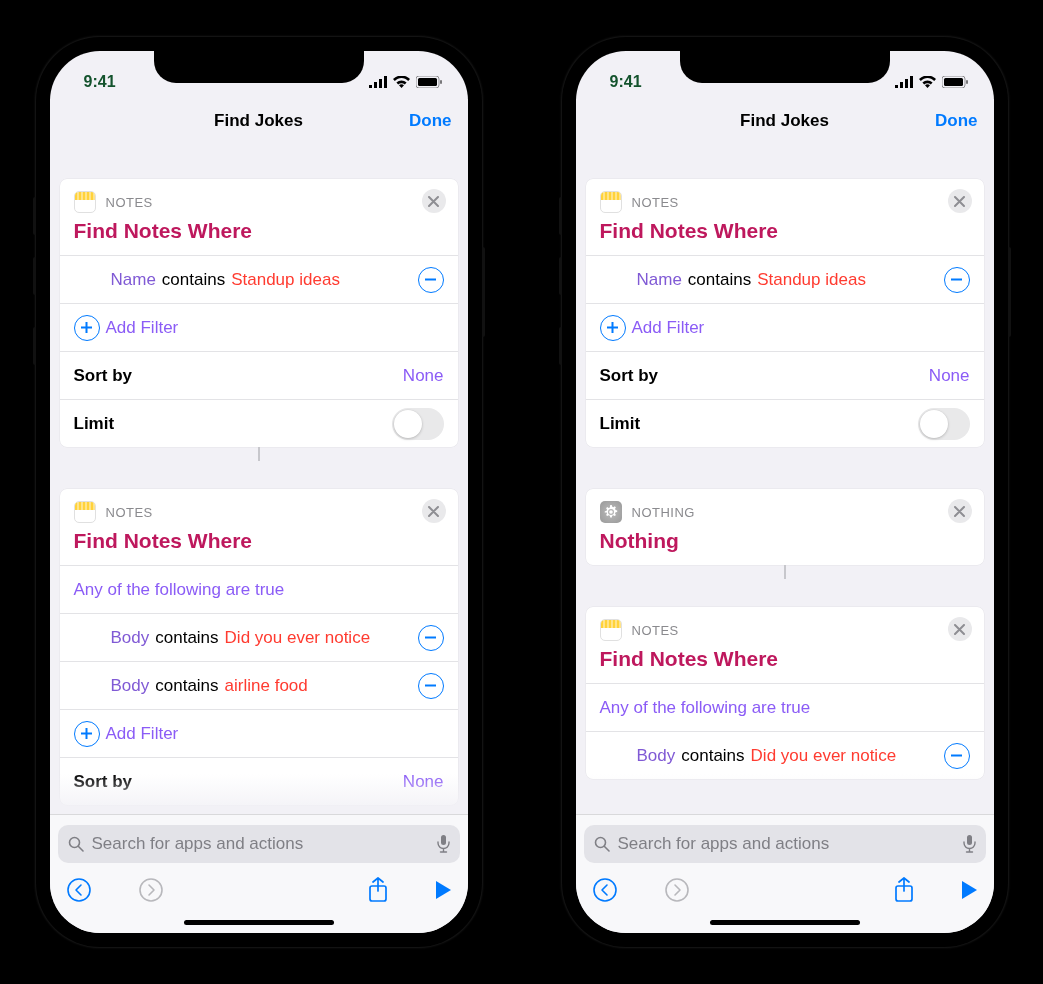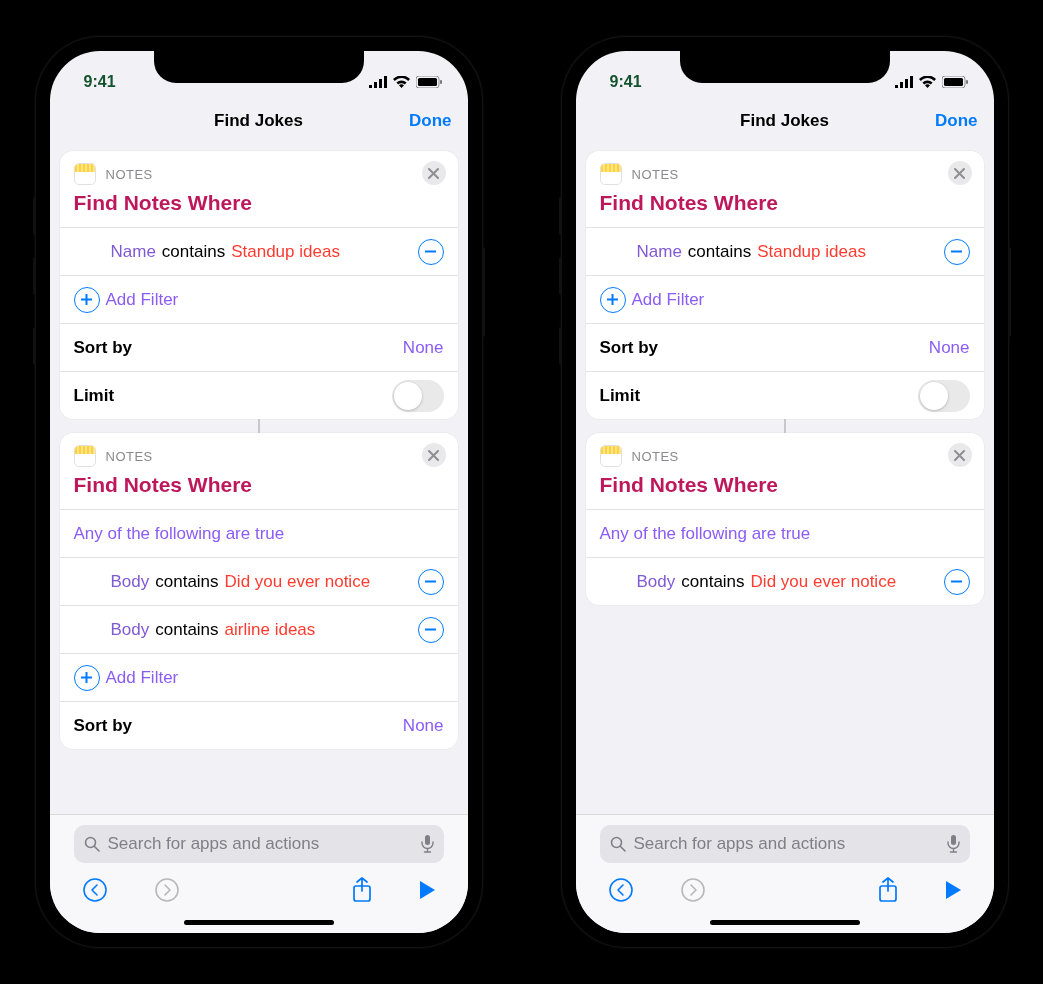--- a/index.html
+++ b/index.html
@@ -118,24 +118,25 @@
   .content-fade {
     position: absolute;
     left: 0; right: 0; bottom: 0; height: 40px;
     background: linear-gradient(to bottom, rgba(242,241,246,0), #f2f1f6);
     pointer-events: none;
   }
 
   
   .card {
     background: #fff;
-    border-radius: 13px;
+    border-radius: 7px;
     box-shadow: 0 0 0 0.5px rgba(0,0,0,.06);
     overflow: hidden;
     flex-shrink: 0;
+    margin-top: 28px;
   }
   .card-header {
     display: flex;
     align-items: center;
     gap: 10px;
     padding: 12px 14px 0;
     position: relative;
   }
   .app-icon {
     width: 22px; height: 22px;
@@ -232,21 +233,21 @@
     background: #c7c7cc;
     margin: -14px auto;
     z-index: 0;
     flex-shrink: 0;
   }
 
   
   .dock {
     background: rgba(248,248,250,.94);
     border-top: .5px solid rgba(0,0,0,.12);
-    padding: 10px 24px 30px;
+    padding: 10px 8px 30px;
   }
   .search {
     background: #e3e3e8;
     border-radius: 10px;
     height: 38px;
     display: flex;
     align-items: center;
     padding: 0 10px;
     gap: 8px;
     color: #7f7f85;
@@ -371,21 +372,21 @@
           <div class="circ-btn">
             <svg viewBox="0 0 13 13">
                 <line x1="1" y1="6.5" x2="12" y2="6.5"></line>
               </svg>
           </div>
         </div>
 
         <div class="row">
           <span class="tok-purple">Body</span>
           <span class="tok-black">contains</span>
-          <span class="tok-red">airline ideas</span>
+          <span class="tok-red">airline food</span>
           <span class="spacer"></span>
           <div class="circ-btn">
             <svg viewBox="0 0 13 13">
                 <line x1="1" y1="6.5" x2="12" y2="6.5"></line>
               </svg>
           </div>
         </div>
 
         <div class="row">
           <div class="circ-btn">
@@ -522,20 +523,36 @@
           <span class="tok-blue">None</span>
         </div>
 
         <div class="row sort-row">
           <span class="tok-black">Limit</span>
           <span class="spacer"></span>
           <div class="toggle"></div>
         </div>
       </div>
 
+      <div class="card">
+        <div class="card-header">
+          <div class="app-icon nothing">
+            <svg viewBox="0 0 14 14" fill="#fff">
+                <path d="M7 4a3 3 0 100 6 3 3 0 000-6zm0 1.2a1.8 1.8 0 110 3.6 1.8 1.8 0 010-3.6zM6.2 0h1.6l.3 1.6 1.3.6 1.4-.9 1.1 1.1-.9 1.4.6 1.3 1.6.3v1.6l-1.6.3-.6 1.3.9 1.4-1.1 1.1-1.4-.9-1.3.6-.3 1.6H6.2l-.3-1.6-1.3-.6-1.4.9-1.1-1.1.9-1.4-.6-1.3L.8 7.8V6.2l1.6-.3.6-1.3-.9-1.4 1.1-1.1 1.4.9 1.3-.6z"></path>
+              </svg>
+          </div>
+          <span class="card-app">NOTHING</span>
+          <div class="card-close">
+            <svg viewBox="0 0 11 11">
+                <path d="M1 1l9 9M10 1l-9 9" stroke="#8e8e93" stroke-width="2" stroke-linecap="round"></path>
+              </svg>
+          </div>
+        </div>
+        <div class="card-title">Nothing</div>
+      </div>
 
       <div class="connector"></div>
 
       <div class="card">
         <div class="card-header">
           <div class="app-icon notes"></div>
           <span class="card-app">NOTES</span>
           <div class="card-close">
             <svg viewBox="0 0 11 11">
                 <path d="M1 1l9 9M10 1l-9 9" stroke="#8e8e93" stroke-width="2" stroke-linecap="round"></path>

